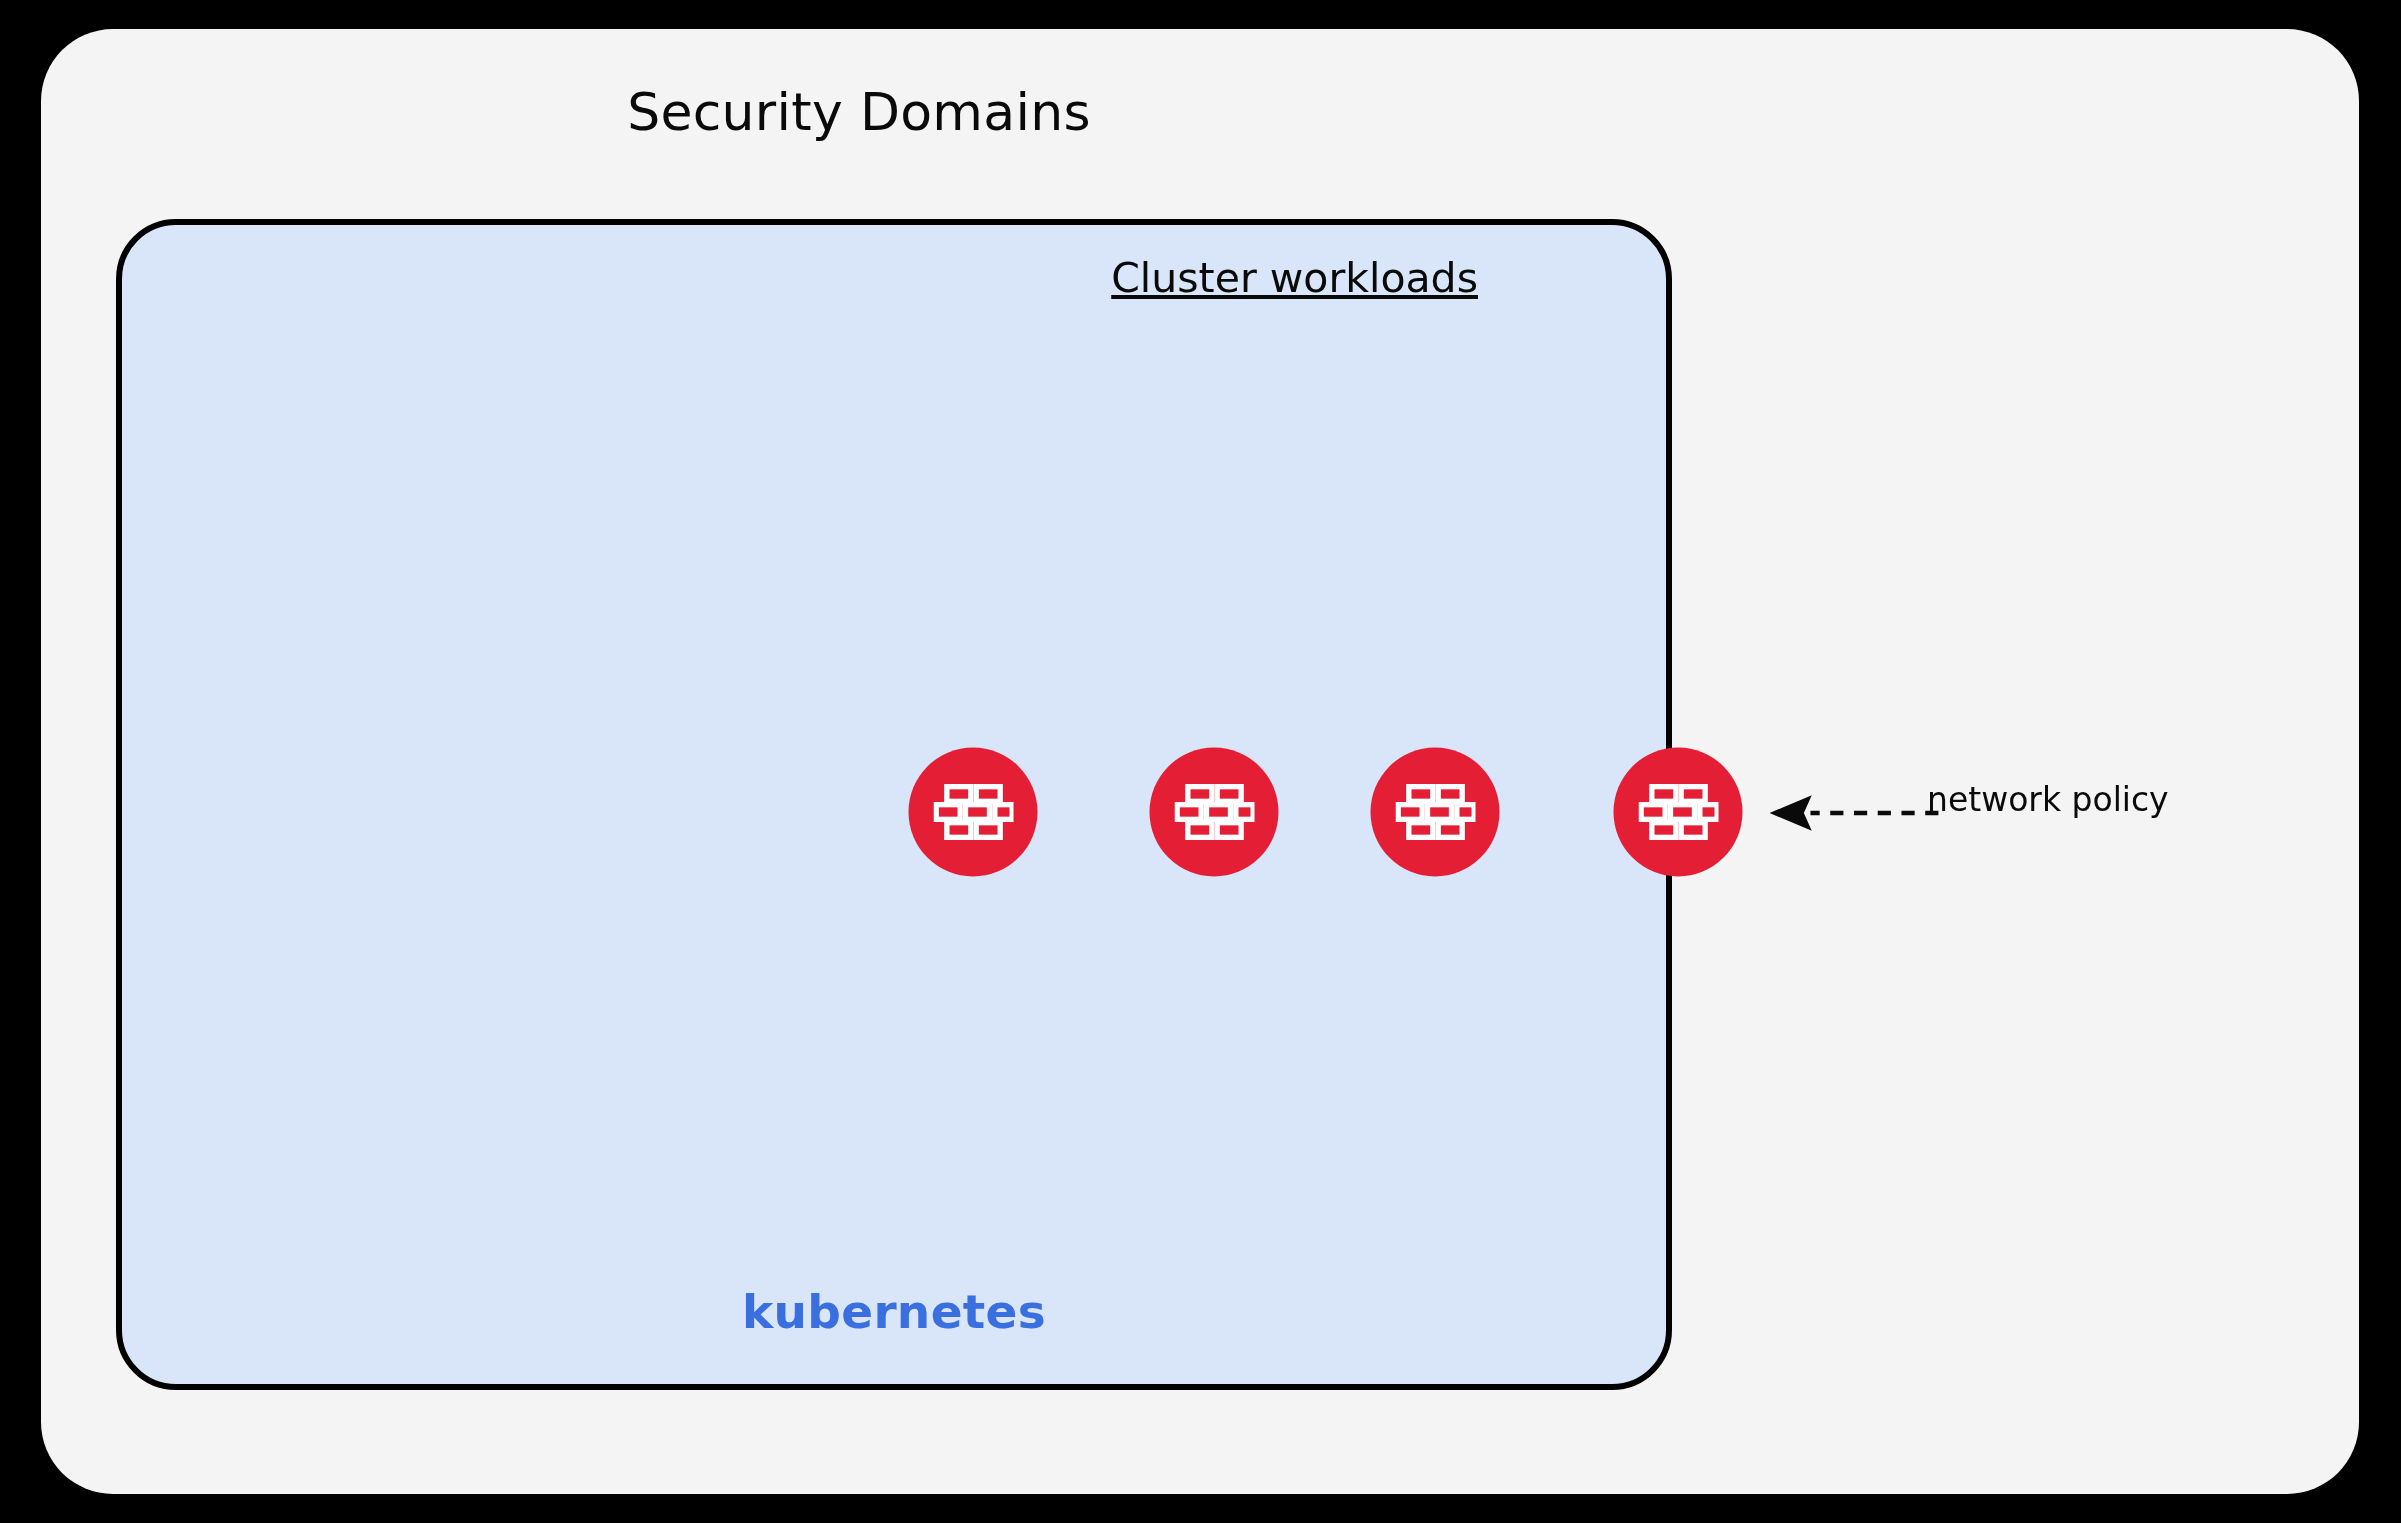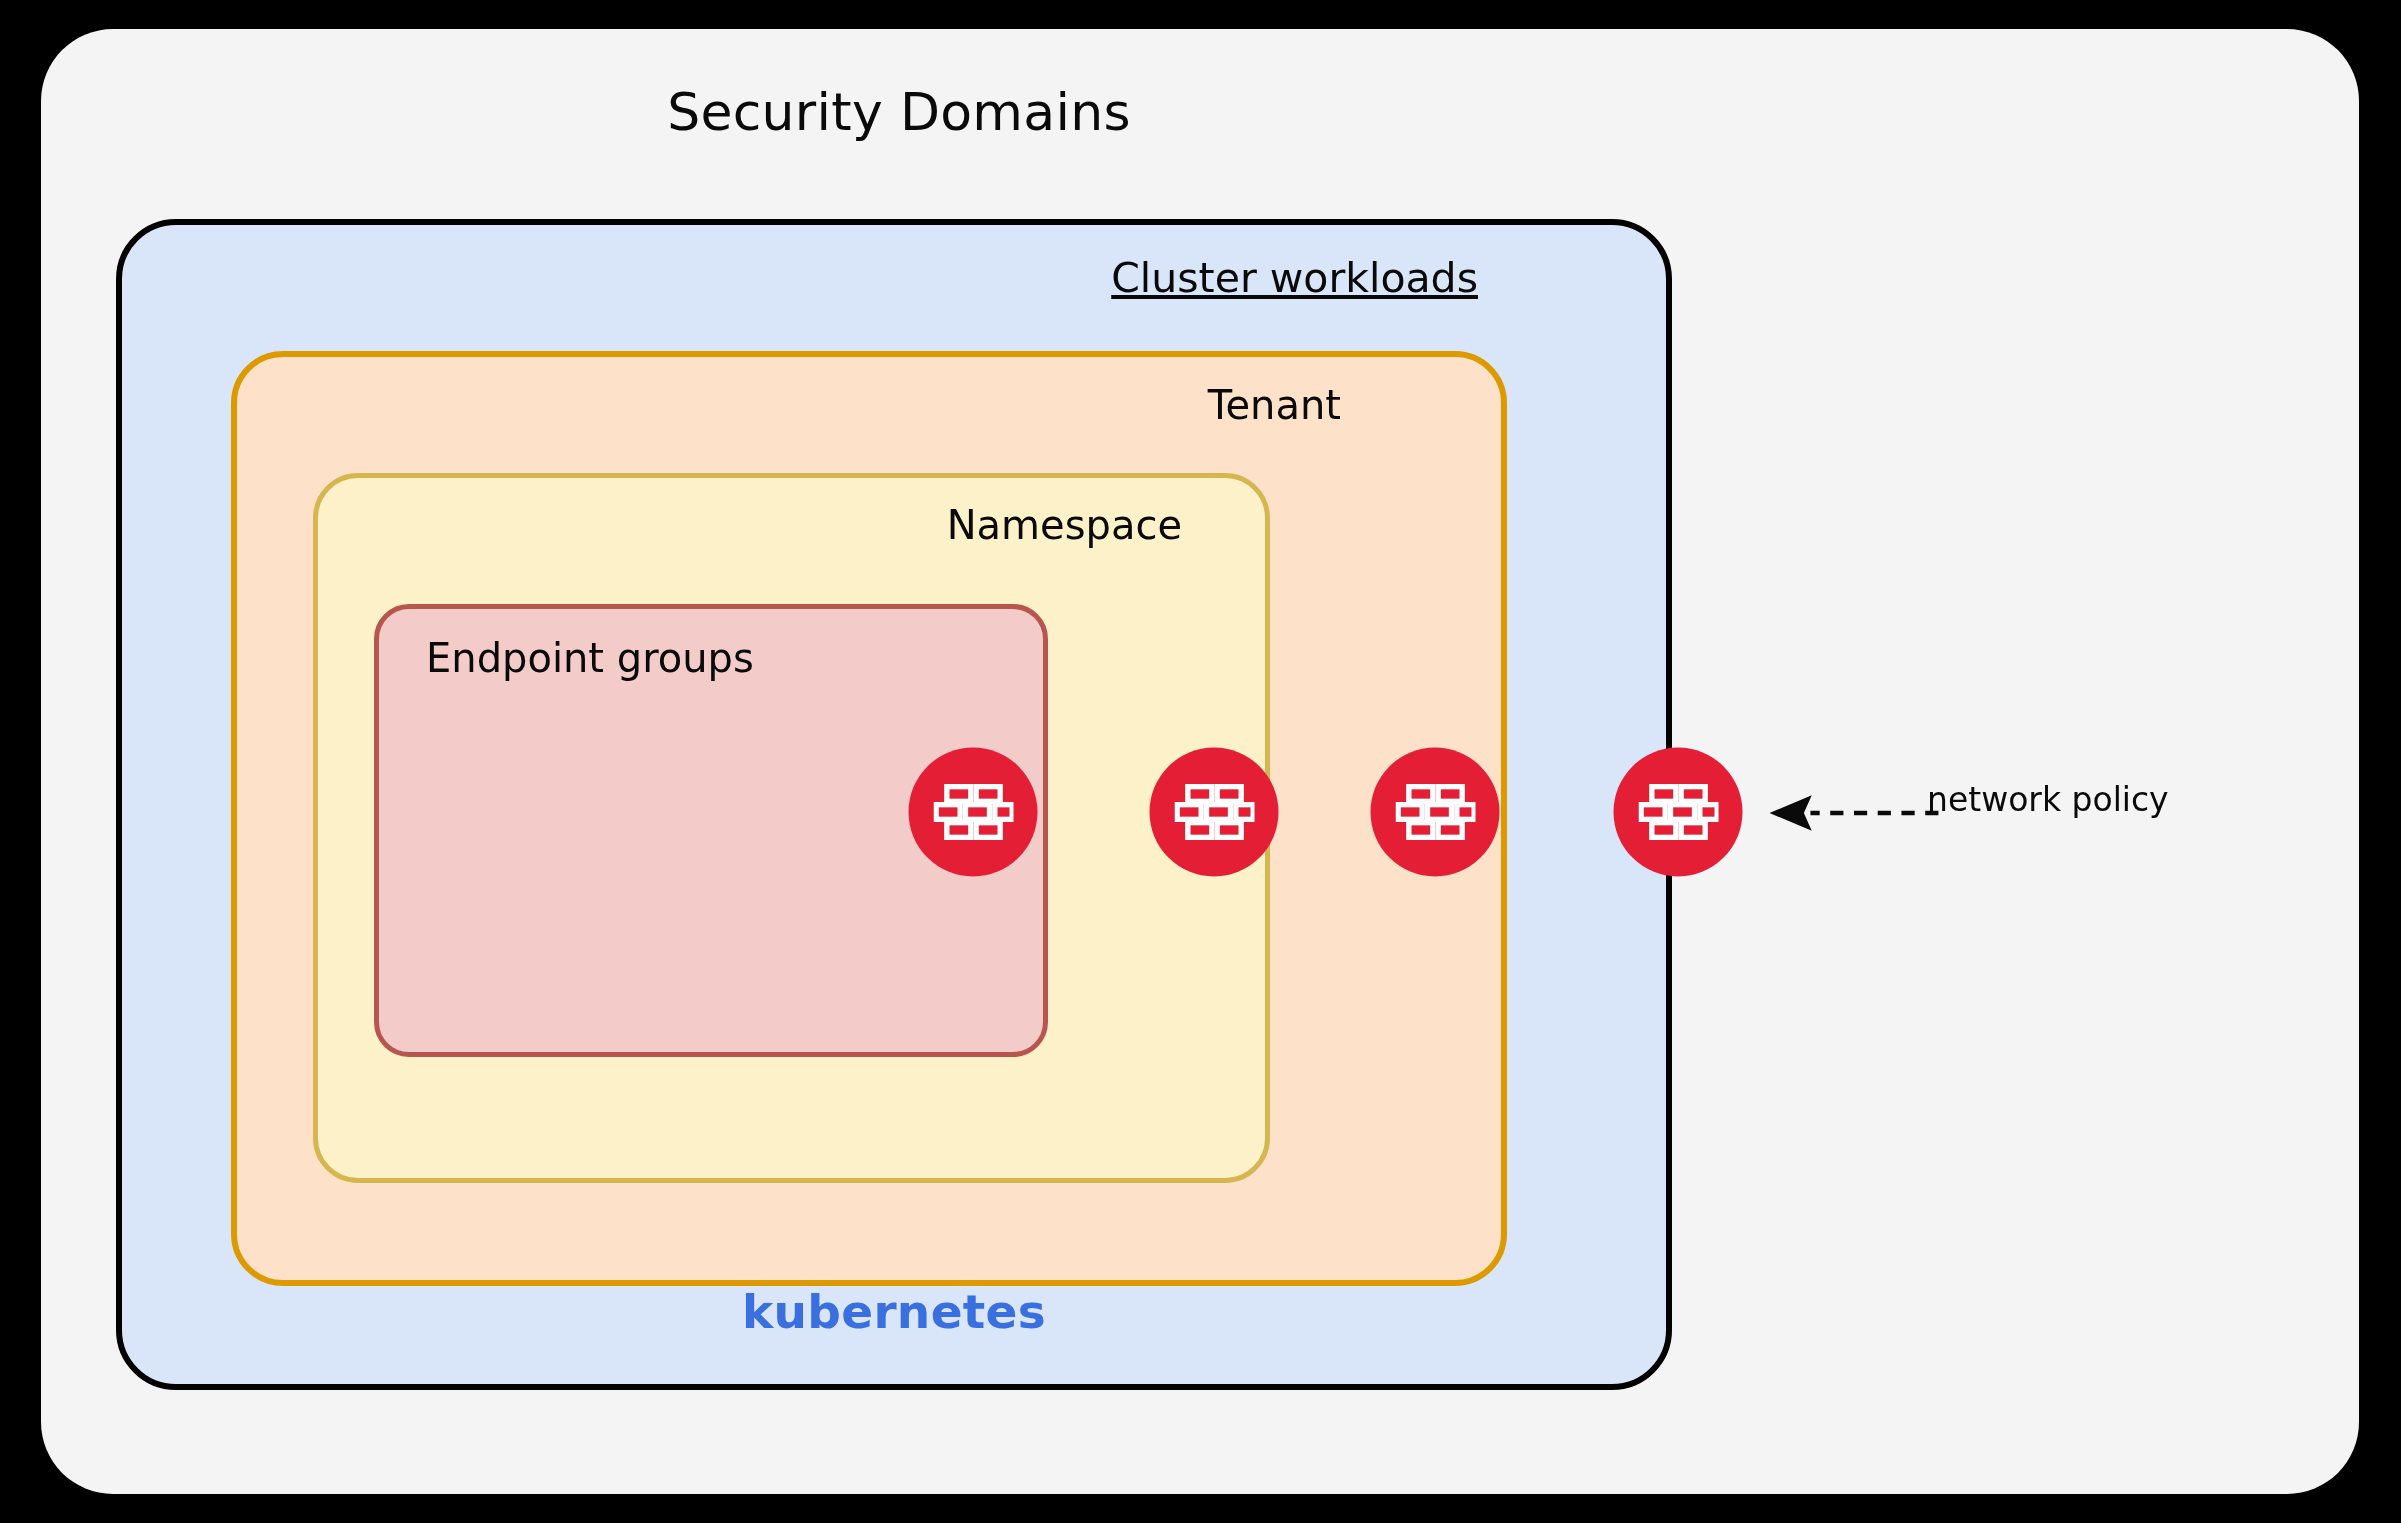--- a/index.html
+++ b/index.html
@@ -38,21 +38,20 @@
     position: absolute;
     left: 0;
     top: 57px;
     width: 1636px;
     text-align: center;
     font-size: 52px;
     line-height: 1;
     color: #0a0a0a;
     letter-spacing: 0.3px;
     white-space: nowrap;
-    padding-left: 40px;
   }
 
   
   .box-cluster {
     position: absolute;
     left: 75px;          
     top: 190px;           
     width: 1556px;
     height: 1171px;
     background: #d9e5f8;
@@ -208,34 +207,20 @@
 <div id="stage">
 
   <div class="panel-security">
 
     <div class="title-security">Security Domains</div>
 
     <div class="box-cluster">
 
       <div class="title-cluster">Cluster workloads</div>
 
-      <div class="box-tenant">
-
-        <div class="title-tenant">Tenant</div>
-
-        <div class="box-namespace">
-
-          <div class="title-namespace">Namespace</div>
-
-          <div class="box-endpoints">
-            <div class="title-endpoints">Endpoint groups</div>
-          </div>
-
-        </div>
-      </div>
 
       <div class="brand-kubernetes">kubernetes</div>
 
     </div>
   </div>
 
   <div class="fw-layer" id="fw-layer">
       <div class="fw-node" style="left: 973px; top: 812px; background: rgb(228, 31, 53);">
         <span>
 <svg width="80" height="59" viewBox="0 0 120 88" aria-hidden="true">

